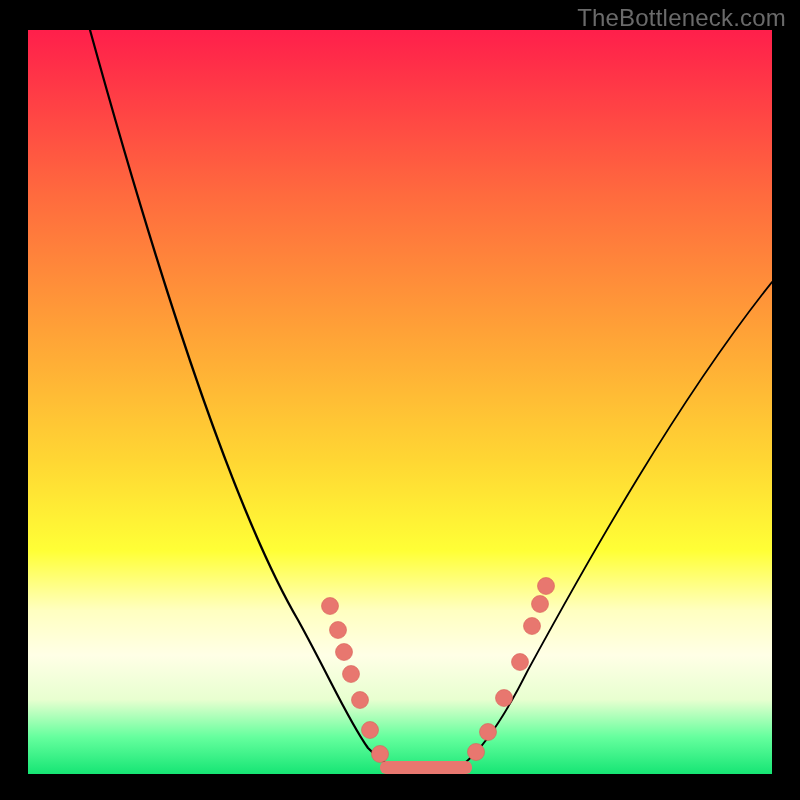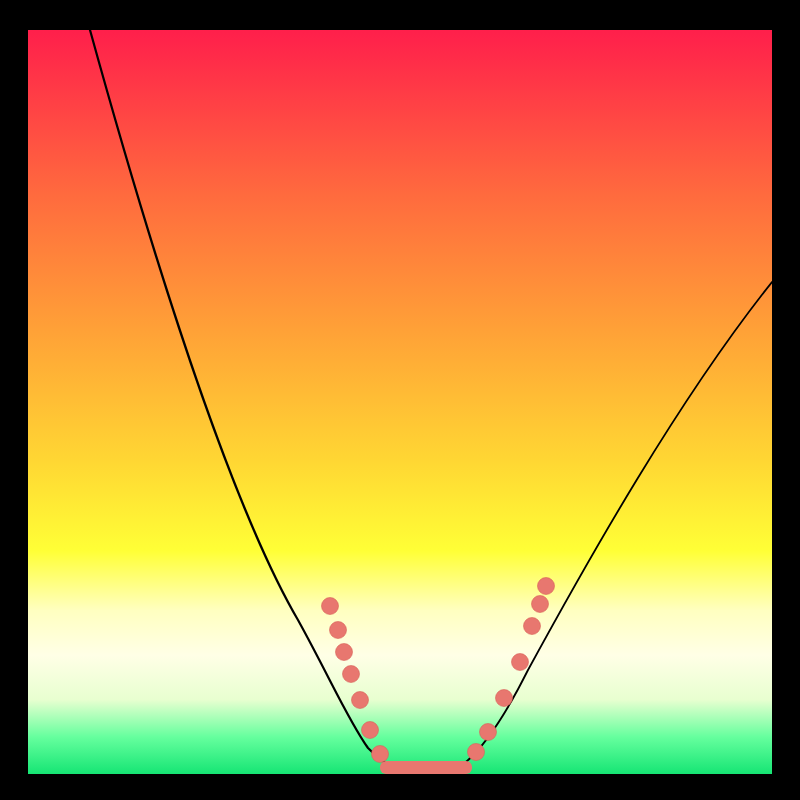--- a/index.html
+++ b/index.html
@@ -72,20 +72,21 @@
     fill: none;
     stroke: #000;
     stroke-width: 1.8;
     stroke-linecap: round;
   }
 </style>
 </head>
 <body>
 <div class="frame">
 
+  <div class="watermark">TheBottleneck.com</div>
 
   <div class="plot">
     <svg class="curves" viewBox="0 0 744 744">
 
       <path class="curve" d="M 62 0
                C 120 210, 200 470, 270 590
                C 302 648, 320 690, 340 718
                C 350 728, 358 735, 366 737"></path>
 
       <path class="curveThin" d="M 430 737

